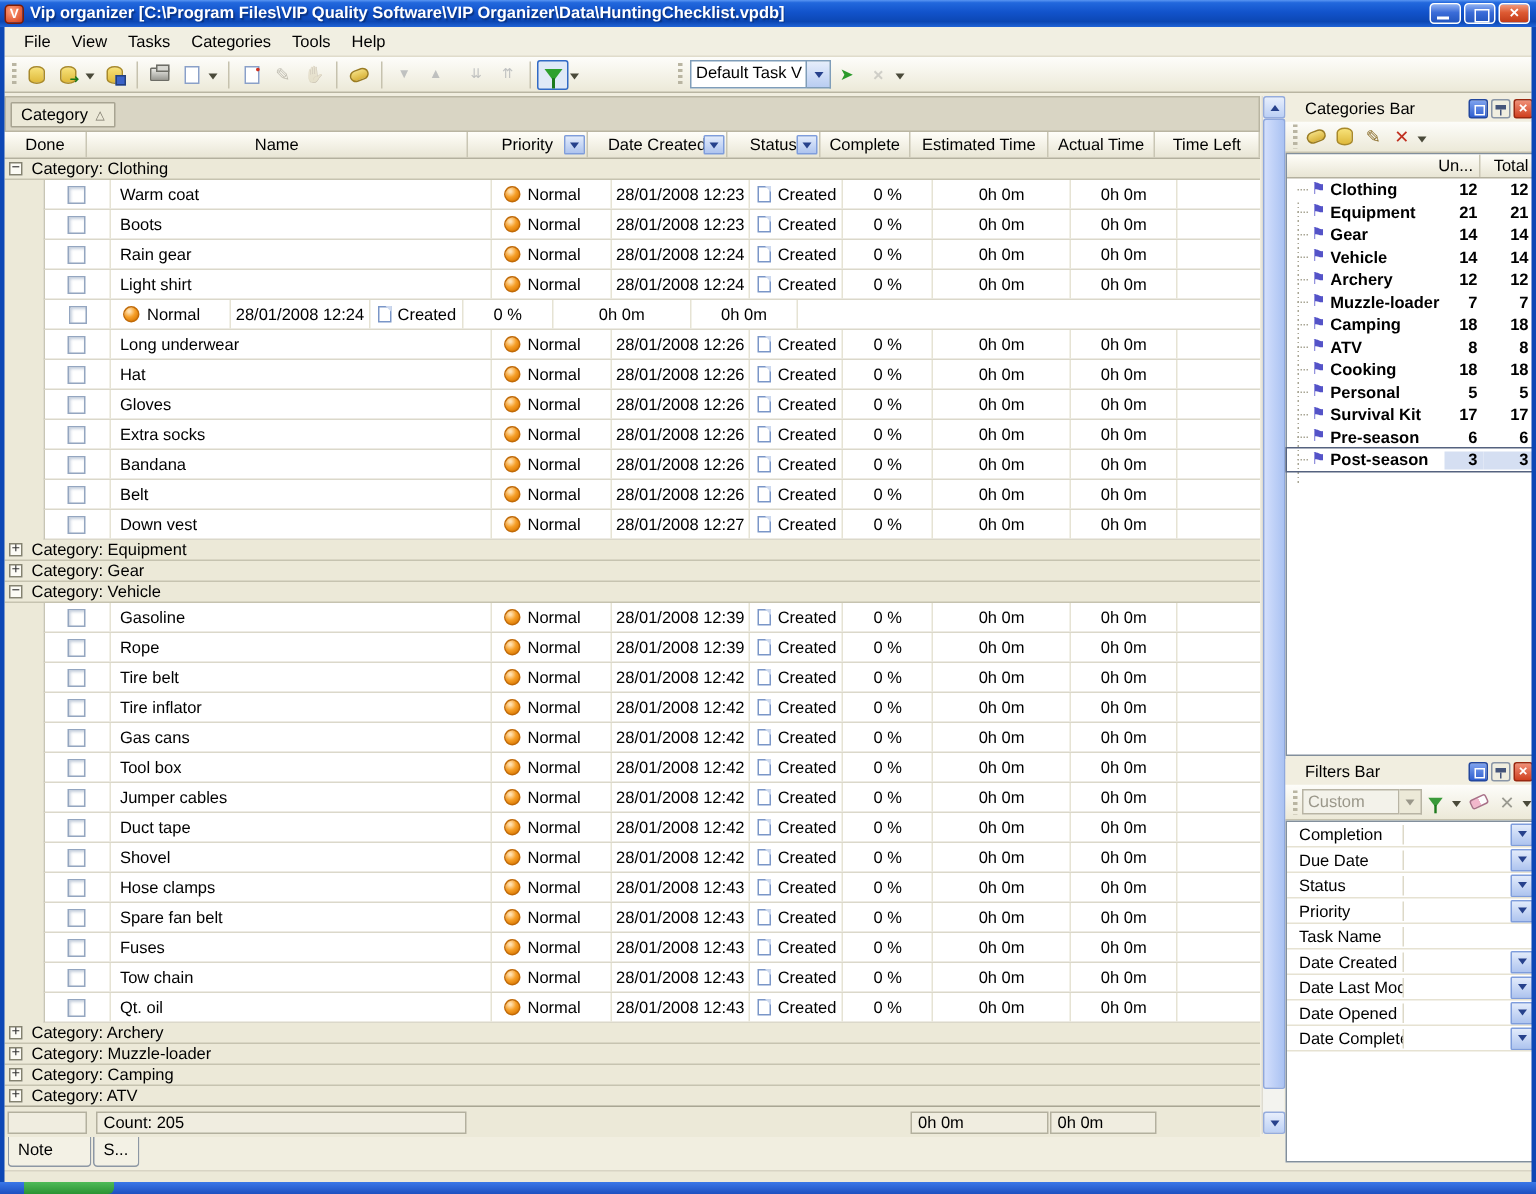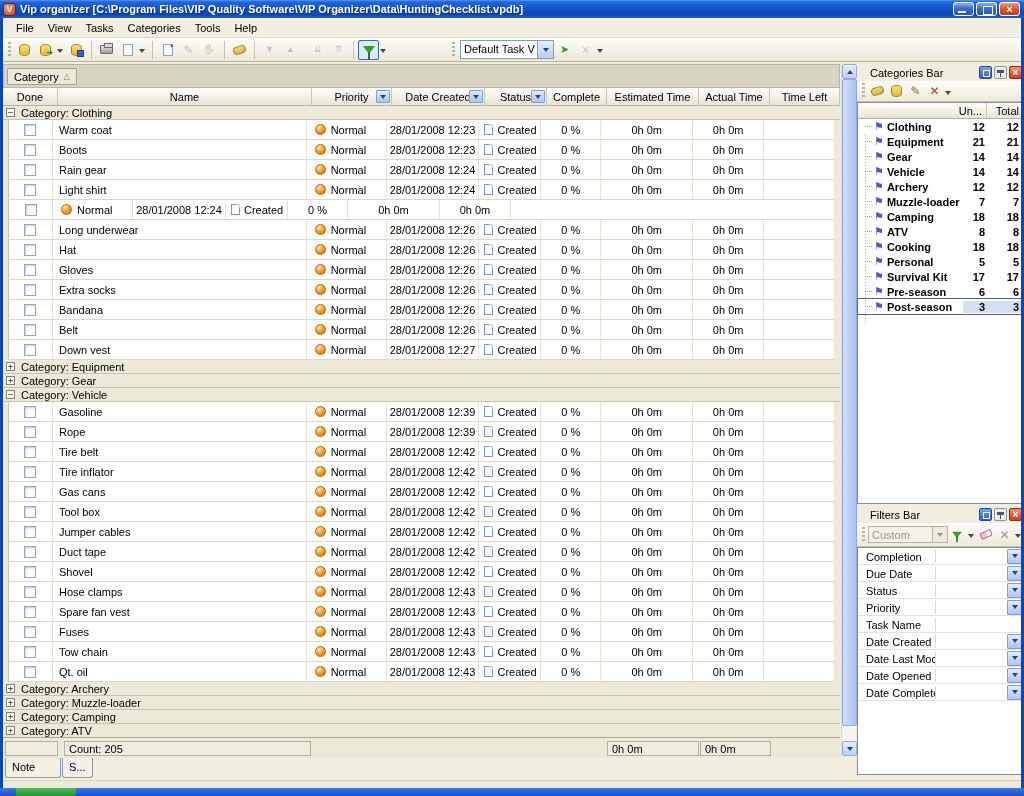--- a/index.html
+++ b/index.html
@@ -72,21 +72,21 @@
   #thead { position:absolute; left:0; top:24px; width:837px; height:18px; display:flex;
     background:linear-gradient(180deg,#fffef9,#e8e5d4); border-bottom:1px solid #b3b09e; }
   .hcell { position:relative; border-right:1px solid #c9c6b4; display:flex; align-items:center; justify-content:center; font-size:11px; }
   .hfilter { position:absolute; right:1px; top:2px; width:14px; height:13px;
     background:linear-gradient(180deg,#e2ebfb,#aec4ef); border:1px solid #7f9ddc; border-radius:1px;
     display:flex; align-items:center; justify-content:center; }
   #tbody { position:absolute; left:0; top:42px; width:837px; height:631px; overflow:hidden; background:#ece9d8; }
   .grow { height:14px; background:#ece9d8; border-bottom:1px solid #c6c3b0; display:flex; align-items:center; }
   .expbox { width:9px; height:9px; margin:0 6px 0 3px; background:#fcfbf5; border:1px solid #848270;
     font-size:9px; line-height:7px; text-align:center; color:#333; font-family:"DejaVu Sans Mono",monospace; }
-  .trow { height:20px; margin-left:5px; width:826px; background:#fff; border-bottom:1px solid #dbd8ca;
+  .trow { height:20px; margin-left:26px; width:826px; background:#fff; border-bottom:1px solid #dbd8ca;
     border-left:1px solid #c8c5b4; display:flex; }
   .tcell { border-right:1px solid #e6e3d4; height:100%; display:flex; align-items:center; overflow:hidden; }
   .cc { justify-content:center; }
   .checkbox { width:12px; height:12px; background:#fff; border:1px solid #94a6c0;
     box-shadow:inset 1px 1px 2px rgba(110,135,170,.4); }
   .ball { width:11px; height:11px; border-radius:50%; margin:0 5px 0 8px; flex:none;
     background:radial-gradient(circle at 35% 28%,#ffe0b0 8%,#f6a02a 45%,#dd7c05 80%); border:1px solid #c06a08; }
   .docico { width:9px; height:11px; background:#fff; border:1px solid #7a96c8; margin:0 4px 0 5px; flex:none; position:relative; }
   .docico::before { content:""; position:absolute; right:-1px; top:-1px; border-style:solid; border-width:0 4px 4px 0; border-color:transparent #cdd9ef transparent transparent; }
   #summaryrow { position:absolute; left:0; top:673px; width:837px; height:21px; background:#ece9d8; border-top:1px solid #a9a694; }
@@ -726,21 +726,21 @@
             </div>
             <div class="tcell cc" style="width:60px">0 %</div>
             <div class="tcell cc" style="width:92px">0h 0m</div>
             <div class="tcell cc" style="width:71px">0h 0m</div>
             <div class="tcell cc" style="width:70px;border-right:none"></div>
           </div>
           <div class="trow">
             <div class="tcell cc" style="width:44px">
               <span class="checkbox"></span>
             </div>
-            <div class="tcell" style="width:254px;padding-left:6px">Spare fan vest</div>
+            <div class="tcell" style="width:254px;padding-left:6px">Spare fan belt</div>
             <div class="tcell" style="width:80px">
               <span class="ball"></span>
               <span>Normal</span>
             </div>
             <div class="tcell cc" style="width:93px">28/01/2008 12:43</div>
             <div class="tcell" style="width:62px">
               <span class="docico"></span>
               <span>Created</span>
             </div>
             <div class="tcell cc" style="width:60px">0 %</div>

